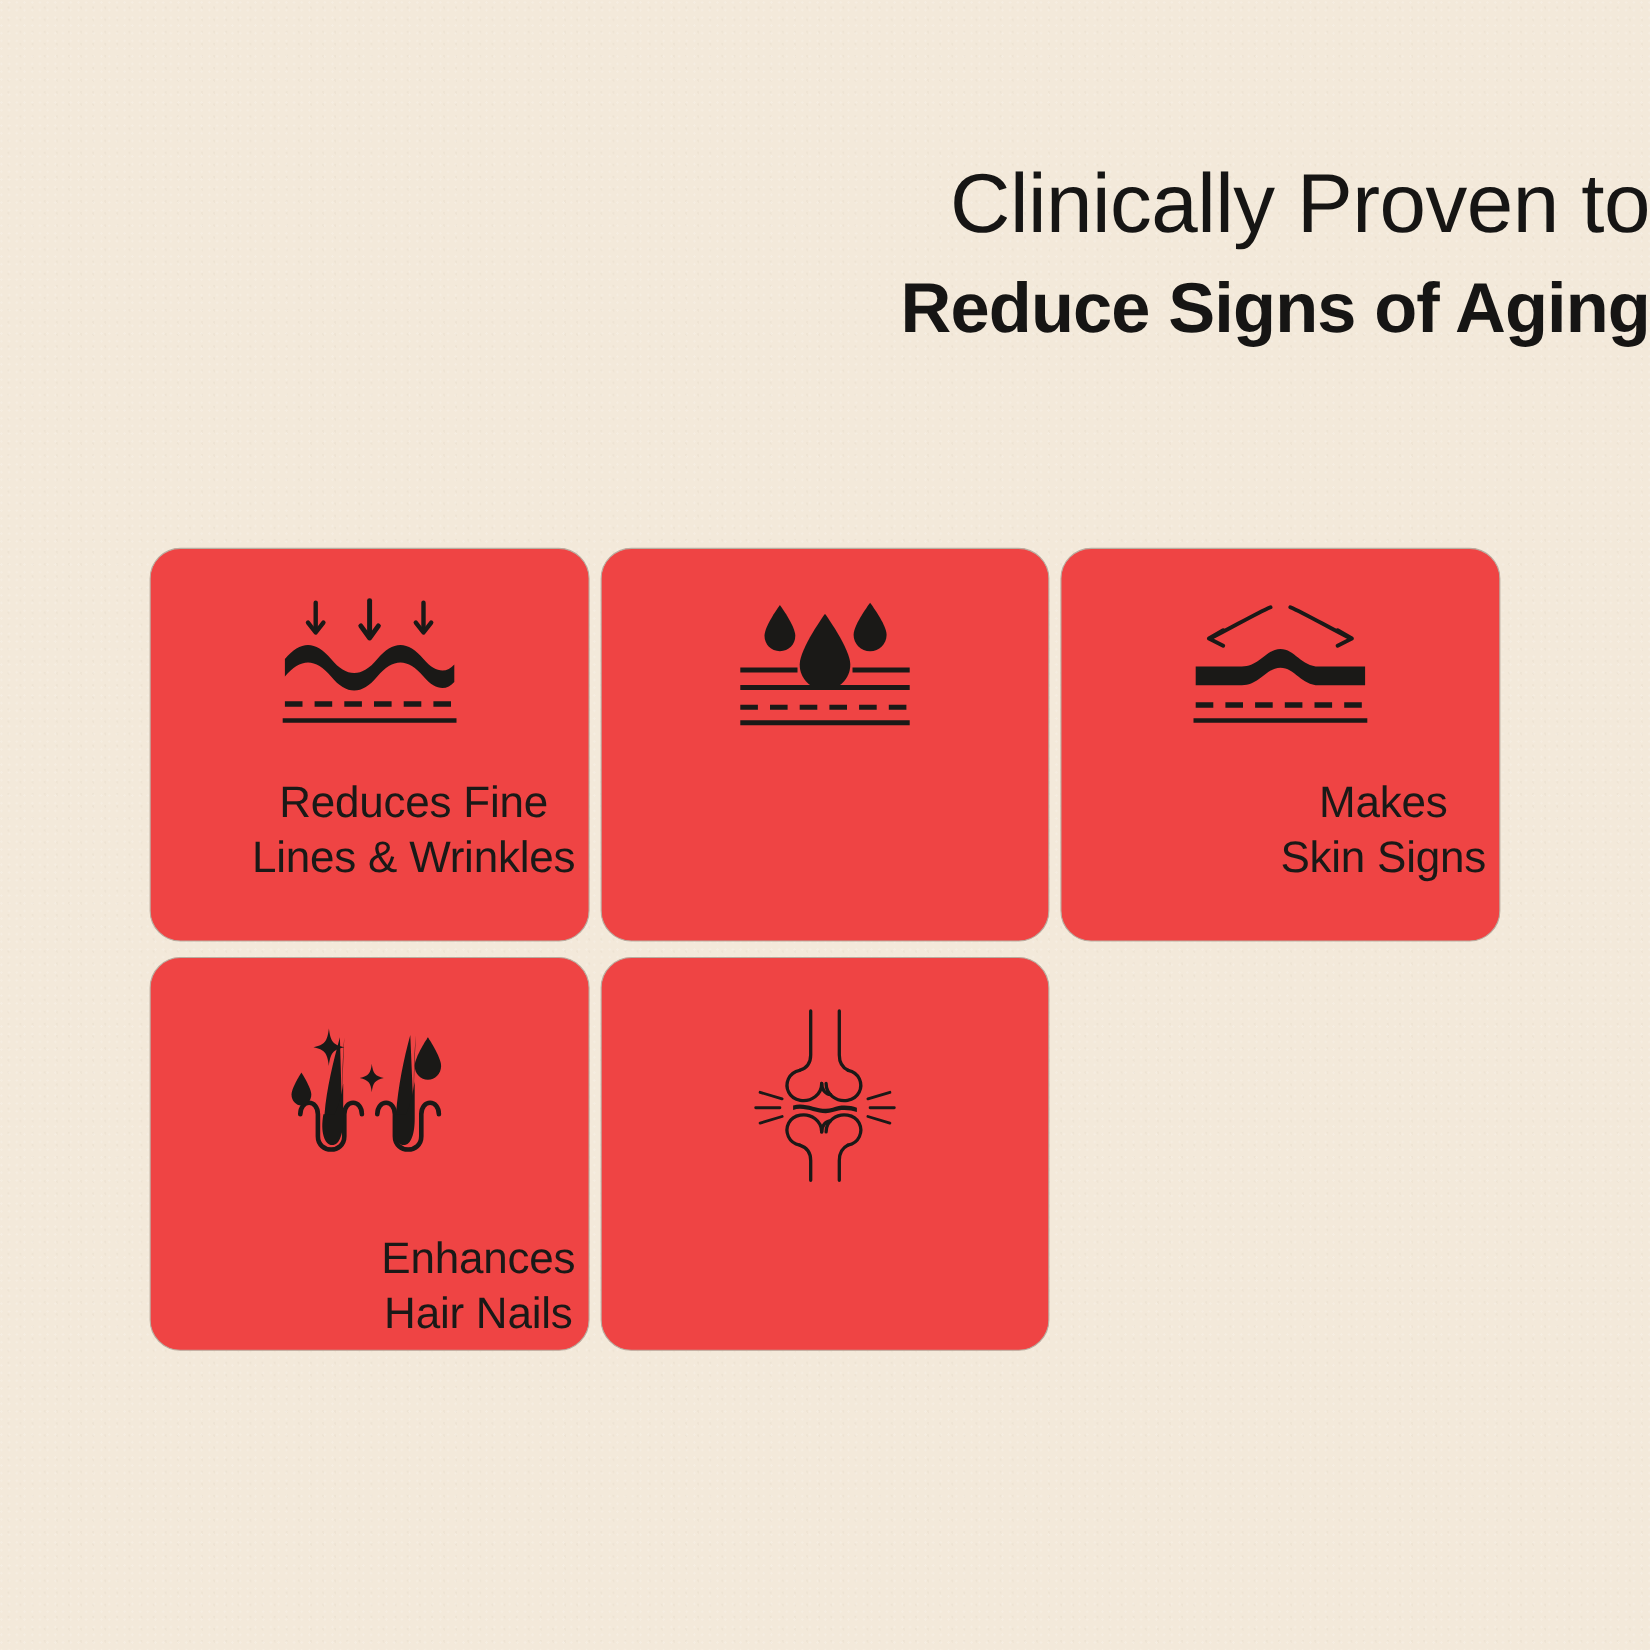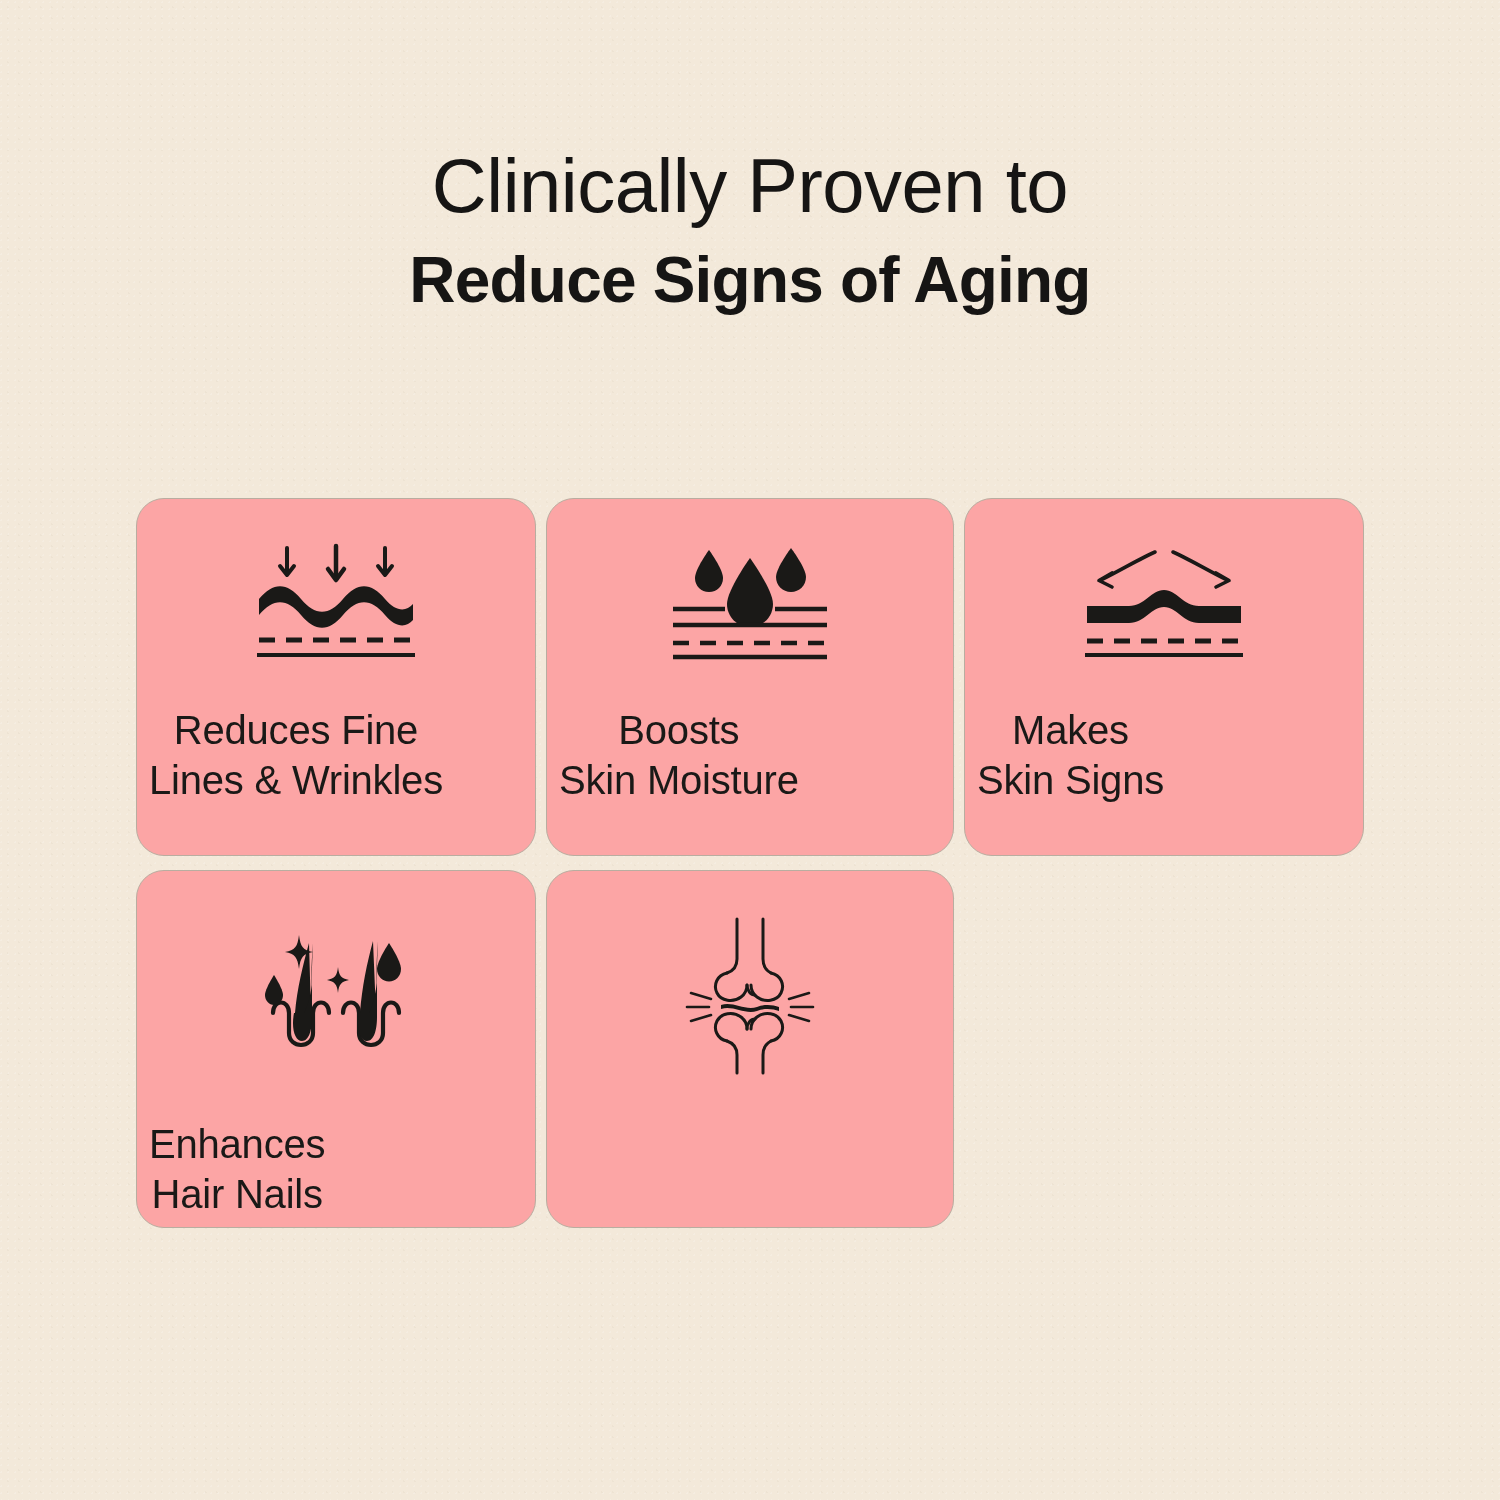--- a/index.html
+++ b/index.html
@@ -31,21 +31,21 @@
     position: absolute;
     inset: 0;
   }
 
   
   .heading {
     position: absolute;
     top: 140px;
     left: 0;
     width: 1500px;
-    text-align: center;
+    text-align: right;
     color: #161514;
   }
   .heading .line1 {
     display: block;
     font-size: 76px;
     line-height: 92px;
     font-weight: 400;
     letter-spacing: -0.5px;
   }
   .heading .line2 {
@@ -64,26 +64,26 @@
     width: 1228px;
     height: 730px;
     display: grid;
     grid-template-columns: 400px 408px 400px;
     grid-template-rows: 358px 358px;
     column-gap: 10px;
     row-gap: 14px;
   }
 
   .card {
-    background: #fca5a5;
+    background: #ef4444;
     border: 1px solid #b9ada0;
     border-radius: 28px;
     display: flex;
     flex-direction: column;
-    align-items: flex-start;
+    align-items: flex-end;
     position: relative;
     box-sizing: border-box;
     overflow: hidden;
   }
   .card .icon-wrap {
     height: 196px;
     display: flex;
     align-items: center;
     justify-content: center;
     width: 100%;
@@ -156,22 +156,20 @@
             <line x1="110" y1="67" x2="162" y2="67"></line>
 
             <line x1="8" y1="83" x2="162" y2="83"></line>
 
             <line x1="8" y1="101" x2="162" y2="101" stroke-dasharray="16 11"></line>
 
             <line x1="8" y1="115" x2="162" y2="115"></line>
           </g>
         </svg>
       </div>
-      <div class="card-label">Boosts
-Skin Moisture</div>
     </div>
 
     <div class="card row1">
       <div class="icon-wrap">
         <svg width="170" height="120" viewBox="0 0 170 120">
           <g stroke="#1a1917" fill="none" stroke-width="3.6" stroke-linecap="round">
 
             <path d="M76 10 C62 16, 42 28, 22 38"></path>
             <path d="M33 31 L20 38.5 L33 45" stroke-linejoin="round"></path>
 

